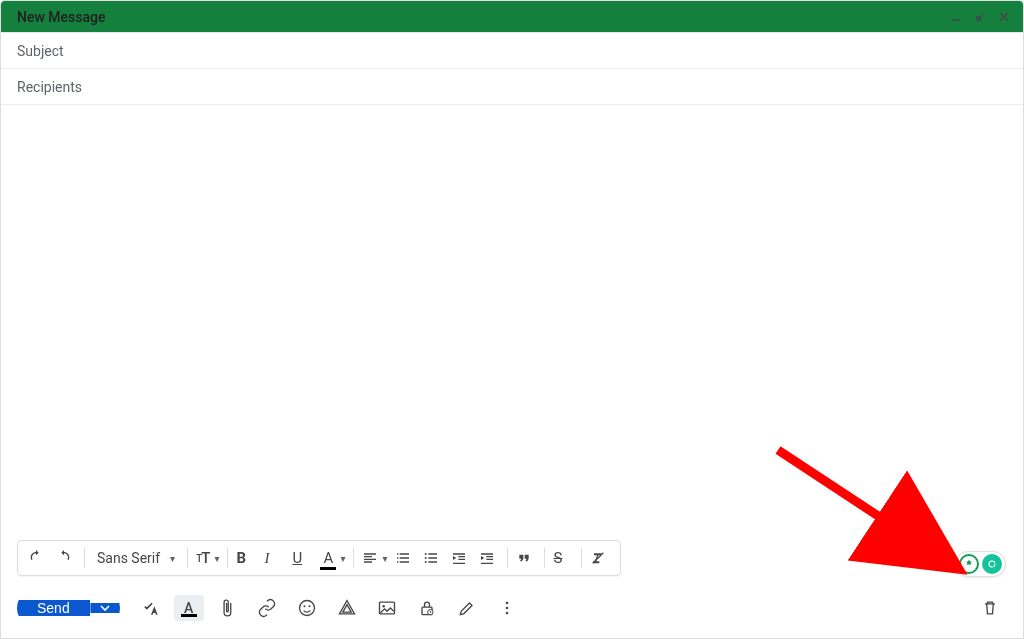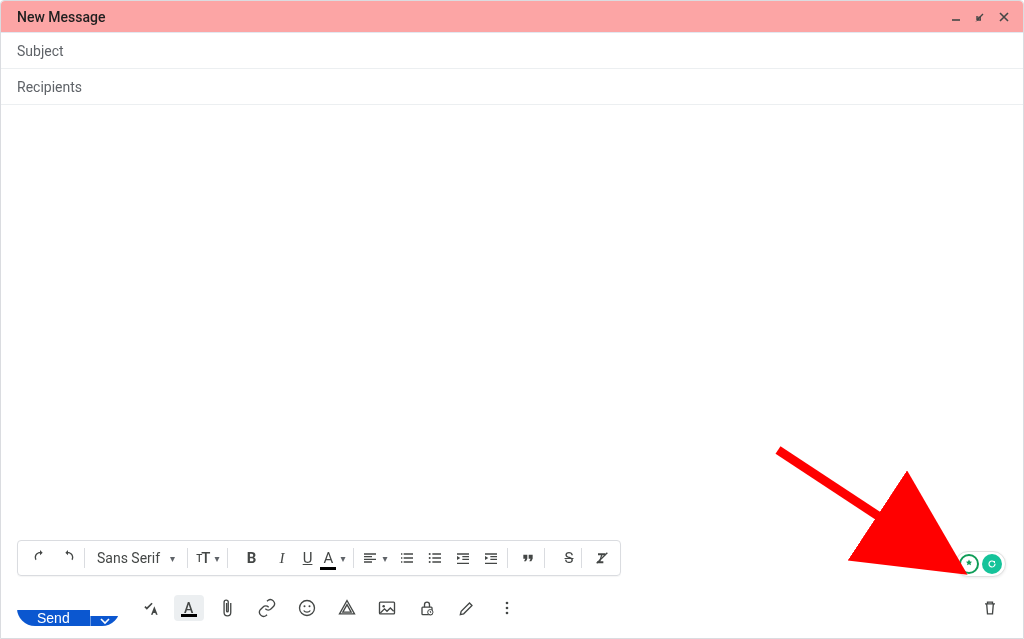--- a/index.html
+++ b/index.html
@@ -18,21 +18,21 @@
     width: 1024px;
     height: 639px;
     display: flex;
     flex-direction: column;
     border: 1px solid #dadce0;
     border-radius: 4px 4px 0 0;
     background: #fff;
   }
   .titlebar {
     height: 32px;
-    background: #fca5a5;
+    background: #15803d;
     display: flex;
     align-items: center;
     padding: 0 10px 0 16px;
     border-bottom: 1px solid #e3e8f0;
     border-radius: 4px 4px 0 0;
   }
   .titlebar .title {
     flex: 1;
     font-size: 14px;
     font-weight: 500;
@@ -89,21 +89,21 @@
     width: 1px;
     height: 20px;
     background: #dadce0;
     margin: 0 2px;
   }
   .fmt-btn {
     min-width: 28px;
     height: 28px;
     display: flex;
     align-items: center;
-    justify-content: flex-end;
+    justify-content: space-between;
     border-radius: 4px;
     cursor: pointer;
     color: #444746;
     font-size: 15px;
     padding: 0 4px;
   }
   .fmt-font {
     font-size: 14px;
     padding: 0 8px;
     gap: 6px;
@@ -114,21 +114,21 @@
     margin-left: 4px;
   }
   .bottom-bar {
     display: flex;
     align-items: center;
     padding: 8px 16px 12px 16px;
     gap: 6px;
   }
   .send-wrap {
     display: flex;
-    align-items: flex-end;
+    align-items: center;
     height: 36px;
     border-radius: 18px;
     overflow: hidden;
     margin-right: 8px;
   }
   .send-btn {
     background: #0b57d0;
     color: #fff;
     border: none;
     font-size: 14px;

